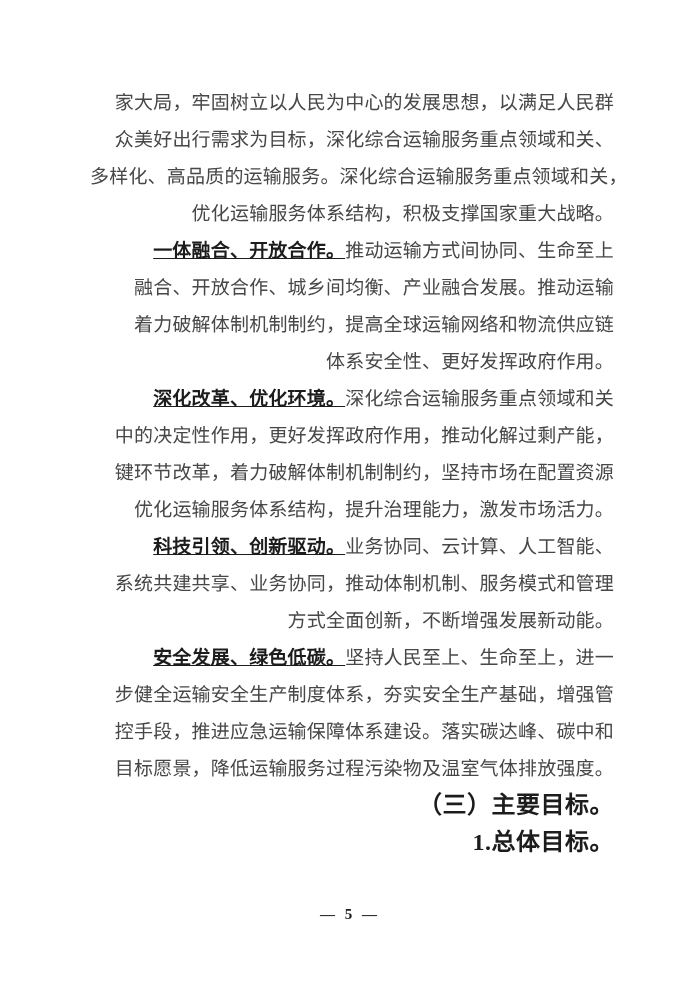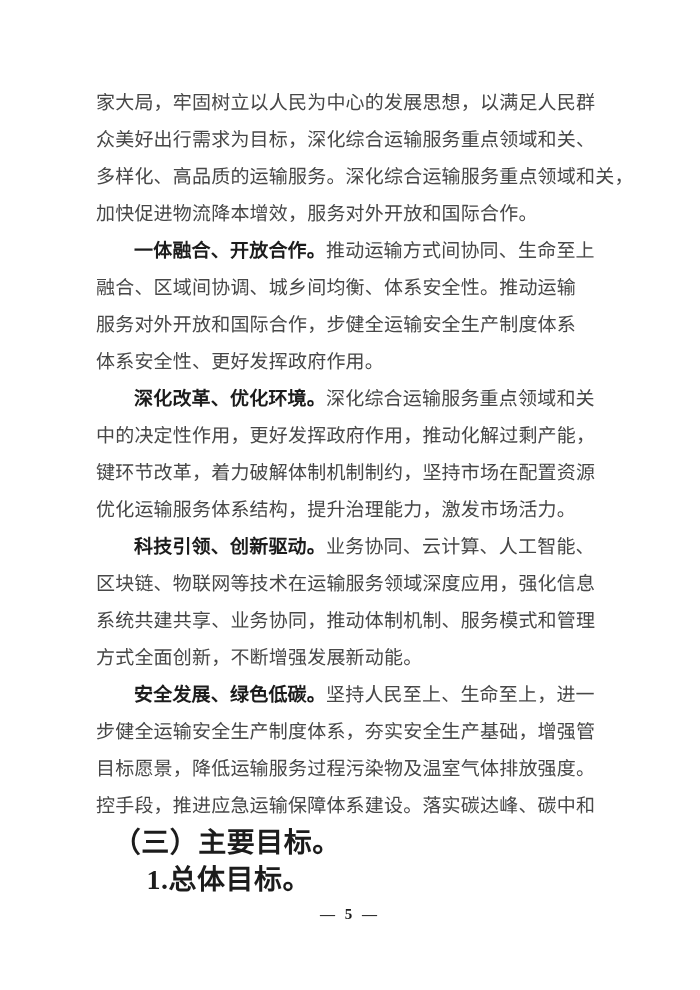--- a/index.html
+++ b/index.html
@@ -10,40 +10,42 @@
   .page {
     position: relative;
     width: 700px;
     height: 990px;
     background: var(--page-bg, #ffffff);
     overflow: hidden;
     font-family: "Liberation Serif", "DejaVu Serif", serif;
   }
   .content {
     position: absolute;
-    left: 96px;
+    left: 90px;
     top: 84px;
     width: 524px;
+    text-align: right;
   }
   .para { margin: 0; padding: 0; }
   .line {
     font-size: 19px;
     line-height: 37px;
     height: 37px;
     letter-spacing: 0.2px;
     color: var(--body-text, #474747);
     white-space: nowrap;
   }
   .line.indent { text-indent: 2em; }
   .lead {
     font-weight: bold;
     color: var(--bold-text, #1c1c1c);
+    text-decoration: underline;
   }
   .heading {
-    font-size: 28px;
+    font-size: 24px;
     line-height: 37px;
     height: 37px;
     font-weight: bold;
     letter-spacing: 0.5px;
     color: var(--bold-text, #1c1c1c);
     white-space: nowrap;
   }
   .heading.section { text-indent: 0.6em; }
   .heading.sub { text-indent: 1.8em; }
   .pagenum {
@@ -62,49 +64,48 @@
 </head>
 <body>
 
 <div class="page">
   <div class="content">
 
     <div class="para">
       <div class="line">家大局，牢固树立以人民为中心的发展思想，以满足人民群</div>
       <div class="line">众美好出行需求为目标，深化综合运输服务重点领域和关、</div>
       <div class="line">多样化、高品质的运输服务。深化综合运输服务重点领域和关，</div>
-      <div class="line">加快促进物流降本增效，服务对外开放和国际合作。</div>
+      <div class="line">优化运输服务体系结构，积极支撑国家重大战略。</div>
     </div>
 
     <div class="para">
       <div class="line indent"><b class="lead">一体融合、开放合作。</b><span>推动运输方式间协同、生命至上</span></div>
-      <div class="line">融合、区域间协调、城乡间均衡、体系安全性。推动运输</div>
-      <div class="line">服务对外开放和国际合作，步健全运输安全生产制度体系</div>
+      <div class="line">融合、开放合作、城乡间均衡、产业融合发展。推动运输</div>
+      <div class="line">着力破解体制机制制约，提高全球运输网络和物流供应链</div>
       <div class="line">体系安全性、更好发挥政府作用。</div>
     </div>
 
     <div class="para">
       <div class="line indent"><b class="lead">深化改革、优化环境。</b><span>深化综合运输服务重点领域和关</span></div>
       <div class="line">中的决定性作用，更好发挥政府作用，推动化解过剩产能，</div>
       <div class="line">键环节改革，着力破解体制机制制约，坚持市场在配置资源</div>
       <div class="line">优化运输服务体系结构，提升治理能力，激发市场活力。</div>
     </div>
 
     <div class="para">
       <div class="line indent"><b class="lead">科技引领、创新驱动。</b><span>业务协同、云计算、人工智能、</span></div>
-      <div class="line">区块链、物联网等技术在运输服务领域深度应用，强化信息</div>
       <div class="line">系统共建共享、业务协同，推动体制机制、服务模式和管理</div>
       <div class="line">方式全面创新，不断增强发展新动能。</div>
     </div>
 
     <div class="para">
       <div class="line indent"><b class="lead">安全发展、绿色低碳。</b><span>坚持人民至上、生命至上，进一</span></div>
       <div class="line">步健全运输安全生产制度体系，夯实安全生产基础，增强管</div>
+      <div class="line">控手段，推进应急运输保障体系建设。落实碳达峰、碳中和</div>
       <div class="line">目标愿景，降低运输服务过程污染物及温室气体排放强度。</div>
-      <div class="line">控手段，推进应急运输保障体系建设。落实碳达峰、碳中和</div>
     </div>
 
     <div class="heading section">（三）主要目标。</div>
     <div class="heading sub">1.总体目标。</div>
 
   </div>
 
   <div class="pagenum">— 5 —</div>
 </div>
 

